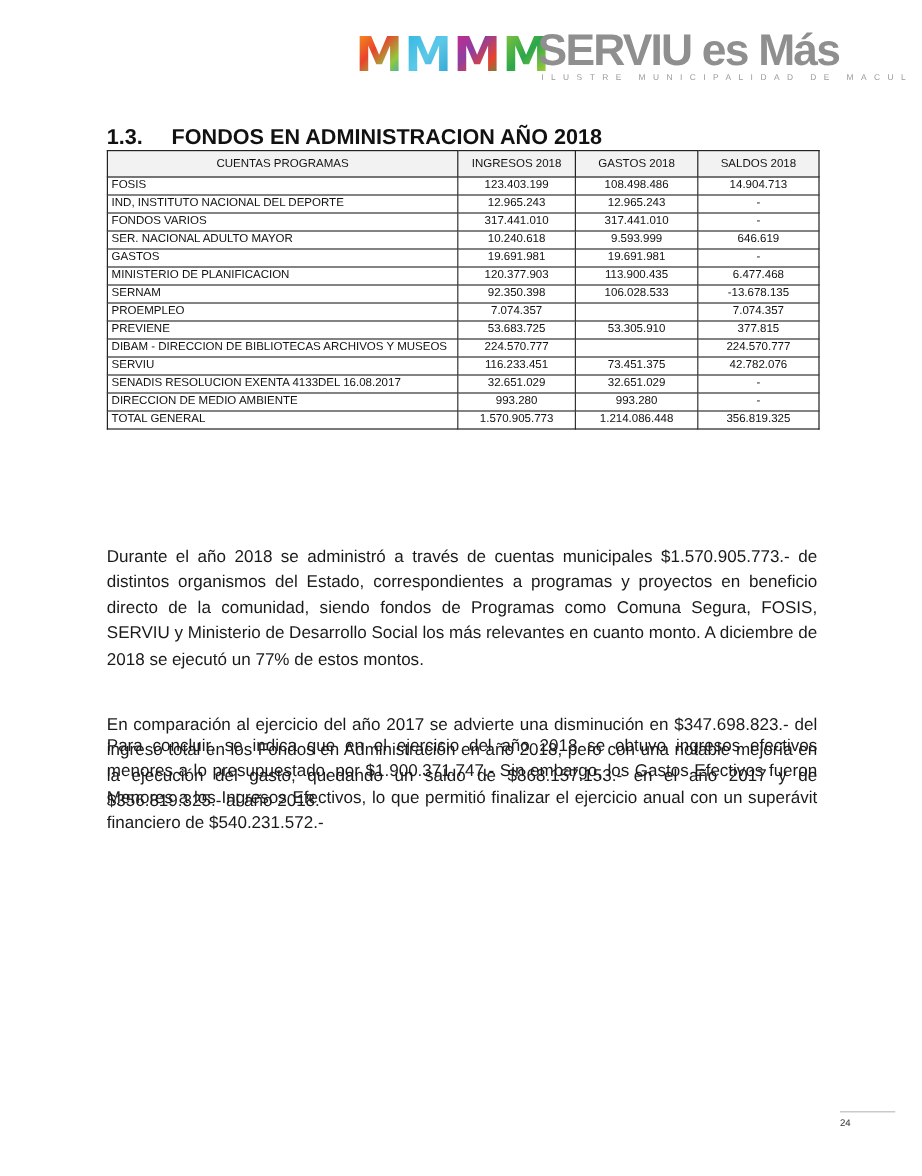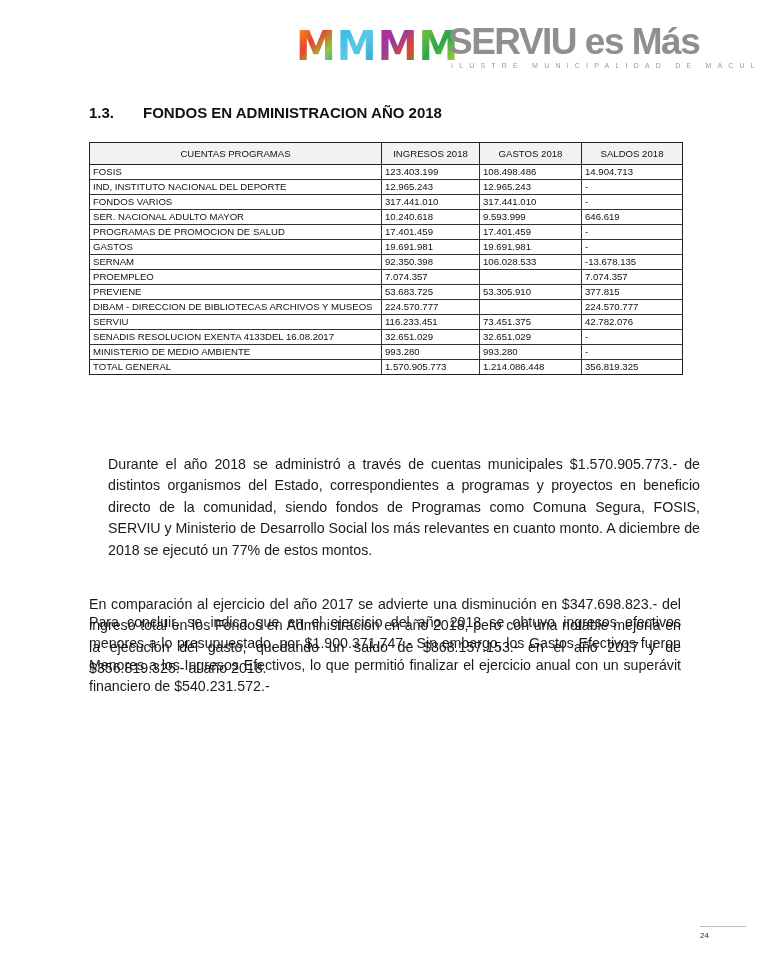--- a/index.html
+++ b/index.html
@@ -15,44 +15,44 @@
   .m1 { background-image: linear-gradient(135deg,#f7a21b,#e8432d 40%,#93c83e 70%,#1aa6d6); }
   .m2 { background-image: linear-gradient(135deg,#2fb6e3,#5cc8e8 50%,#2a9fd0); }
   .m3 { background-image: linear-gradient(135deg,#d4248a,#8e3fa0 40%,#e8432d 70%,#2aa74a); }
   .m4 { background-image: linear-gradient(135deg,#93c83e,#2aa74a 50%,#c6d82e); }
   .logo-text { position: absolute; left: 152px; top: 0; font-weight: bold; font-size: 37px;
                color: #8f8f8f; letter-spacing: -1.5px; line-height: 44px; white-space: nowrap; }
   .logo-sub { position: absolute; left: 155px; top: 42px; font-size: 7px; color: #9a9a9a;
               letter-spacing: 6.2px; white-space: nowrap; }
 
   
-  .heading { position: absolute; top: 104px; left: 89px; font-weight: bold; font-size: 15px;
+  .heading { position: absolute; top: 104px; left: 89px; font-weight: bold; font-size: 18px;
              color: #111; white-space: nowrap; }
   .heading .num { display: inline-block; width: 54px; }
 
   
-  table.funds { position: absolute; top: 142px; left: 89px; width: 593px;
+  table.funds { position: absolute; top: 125px; left: 89px; width: 593px;
                 border-collapse: collapse; font-size: 9.6px; color: #111; table-layout: fixed; }
   table.funds col.c1 { width: 292px; }
   table.funds col.c2 { width: 98px; }
   table.funds col.c3 { width: 102px; }
   table.funds col.c4 { width: 101px; }
   table.funds th { background: #f2f2f2; font-weight: normal; height: 21px;
                    border: 1.4px solid #222; text-align: center; padding: 0; }
   table.funds td { height: 14px; line-height: 14px; border: 1px solid #333; padding: 0 3px;
                    white-space: nowrap; overflow: hidden; }
-  table.funds td.num { text-align: left; }
+  table.funds td.num { text-align: center; }
   table.funds tr.total td { font-weight: normal; border-bottom: 1.4px solid #222; }
   table.funds td:first-child, table.funds th:first-child { border-left: 1.4px solid #222; }
   table.funds td:last-child, table.funds th:last-child { border-right: 1.4px solid #222; }
 
   
   .para { position: absolute; left: 89px; width: 592px; font-size: 14.2px; line-height: 21.4px;
           text-align: justify; color: #1a1a1a; margin: 0; }
-  #p1 { top: 454px; margin-left: 19px; }
+  #p1 { top: 454px; }
   #p2 { top: 594px; }
   #p3 { top: 612px; }
 
   
   .footer-line { position: absolute; top: 926px; left: 700px; width: 46px; height: 1px; background: #bdbdbd; }
   .page-num { position: absolute; top: 931px; left: 700px; width: 46px; text-align: left;
               font-size: 8px; color: #333; }
 </style>
 </head>
 <body>
@@ -106,30 +106,30 @@
         <td class="num">317.441.010</td>
         <td class="num">-</td>
       </tr>
     <tr>
         <td>SER.  NACIONAL  ADULTO  MAYOR</td>
         <td class="num">10.240.618</td>
         <td class="num">9.593.999</td>
         <td class="num">646.619</td>
       </tr>
     <tr>
-        <td>PROGRAMAS DE PROMOCION DE SALUD</td>
-        <td class="num">17.401.459</td>
-        <td class="num">17.401.459</td>
-        <td class="num">-</td>
-      </tr>
-    <tr>
         <td>GASTOS</td>
         <td class="num">19.691.981</td>
         <td class="num">19.691.981</td>
         <td class="num">-</td>
+      </tr>
+    <tr>
+        <td>MINISTERIO  DE PLANIFICACION</td>
+        <td class="num">120.377.903</td>
+        <td class="num">113.900.435</td>
+        <td class="num">6.477.468</td>
       </tr>
     <tr>
         <td>SERNAM</td>
         <td class="num">92.350.398</td>
         <td class="num">106.028.533</td>
         <td class="num">-13.678.135</td>
       </tr>
     <tr>
         <td>PROEMPLEO</td>
         <td class="num">7.074.357</td>
@@ -154,21 +154,21 @@
         <td class="num">73.451.375</td>
         <td class="num">42.782.076</td>
       </tr>
     <tr>
         <td>SENADIS RESOLUCION EXENTA 4133DEL 16.08.2017</td>
         <td class="num">32.651.029</td>
         <td class="num">32.651.029</td>
         <td class="num">-</td>
       </tr>
     <tr>
-        <td>MINISTERIO DE MEDIO AMBIENTE</td>
+        <td>DIRECCION DE MEDIO AMBIENTE</td>
         <td class="num">993.280</td>
         <td class="num">993.280</td>
         <td class="num">-</td>
       </tr>
     <tr class="total">
         <td>TOTAL GENERAL</td>
         <td class="num">1.570.905.773</td>
         <td class="num">1.214.086.448</td>
         <td class="num">356.819.325</td>
       </tr>

